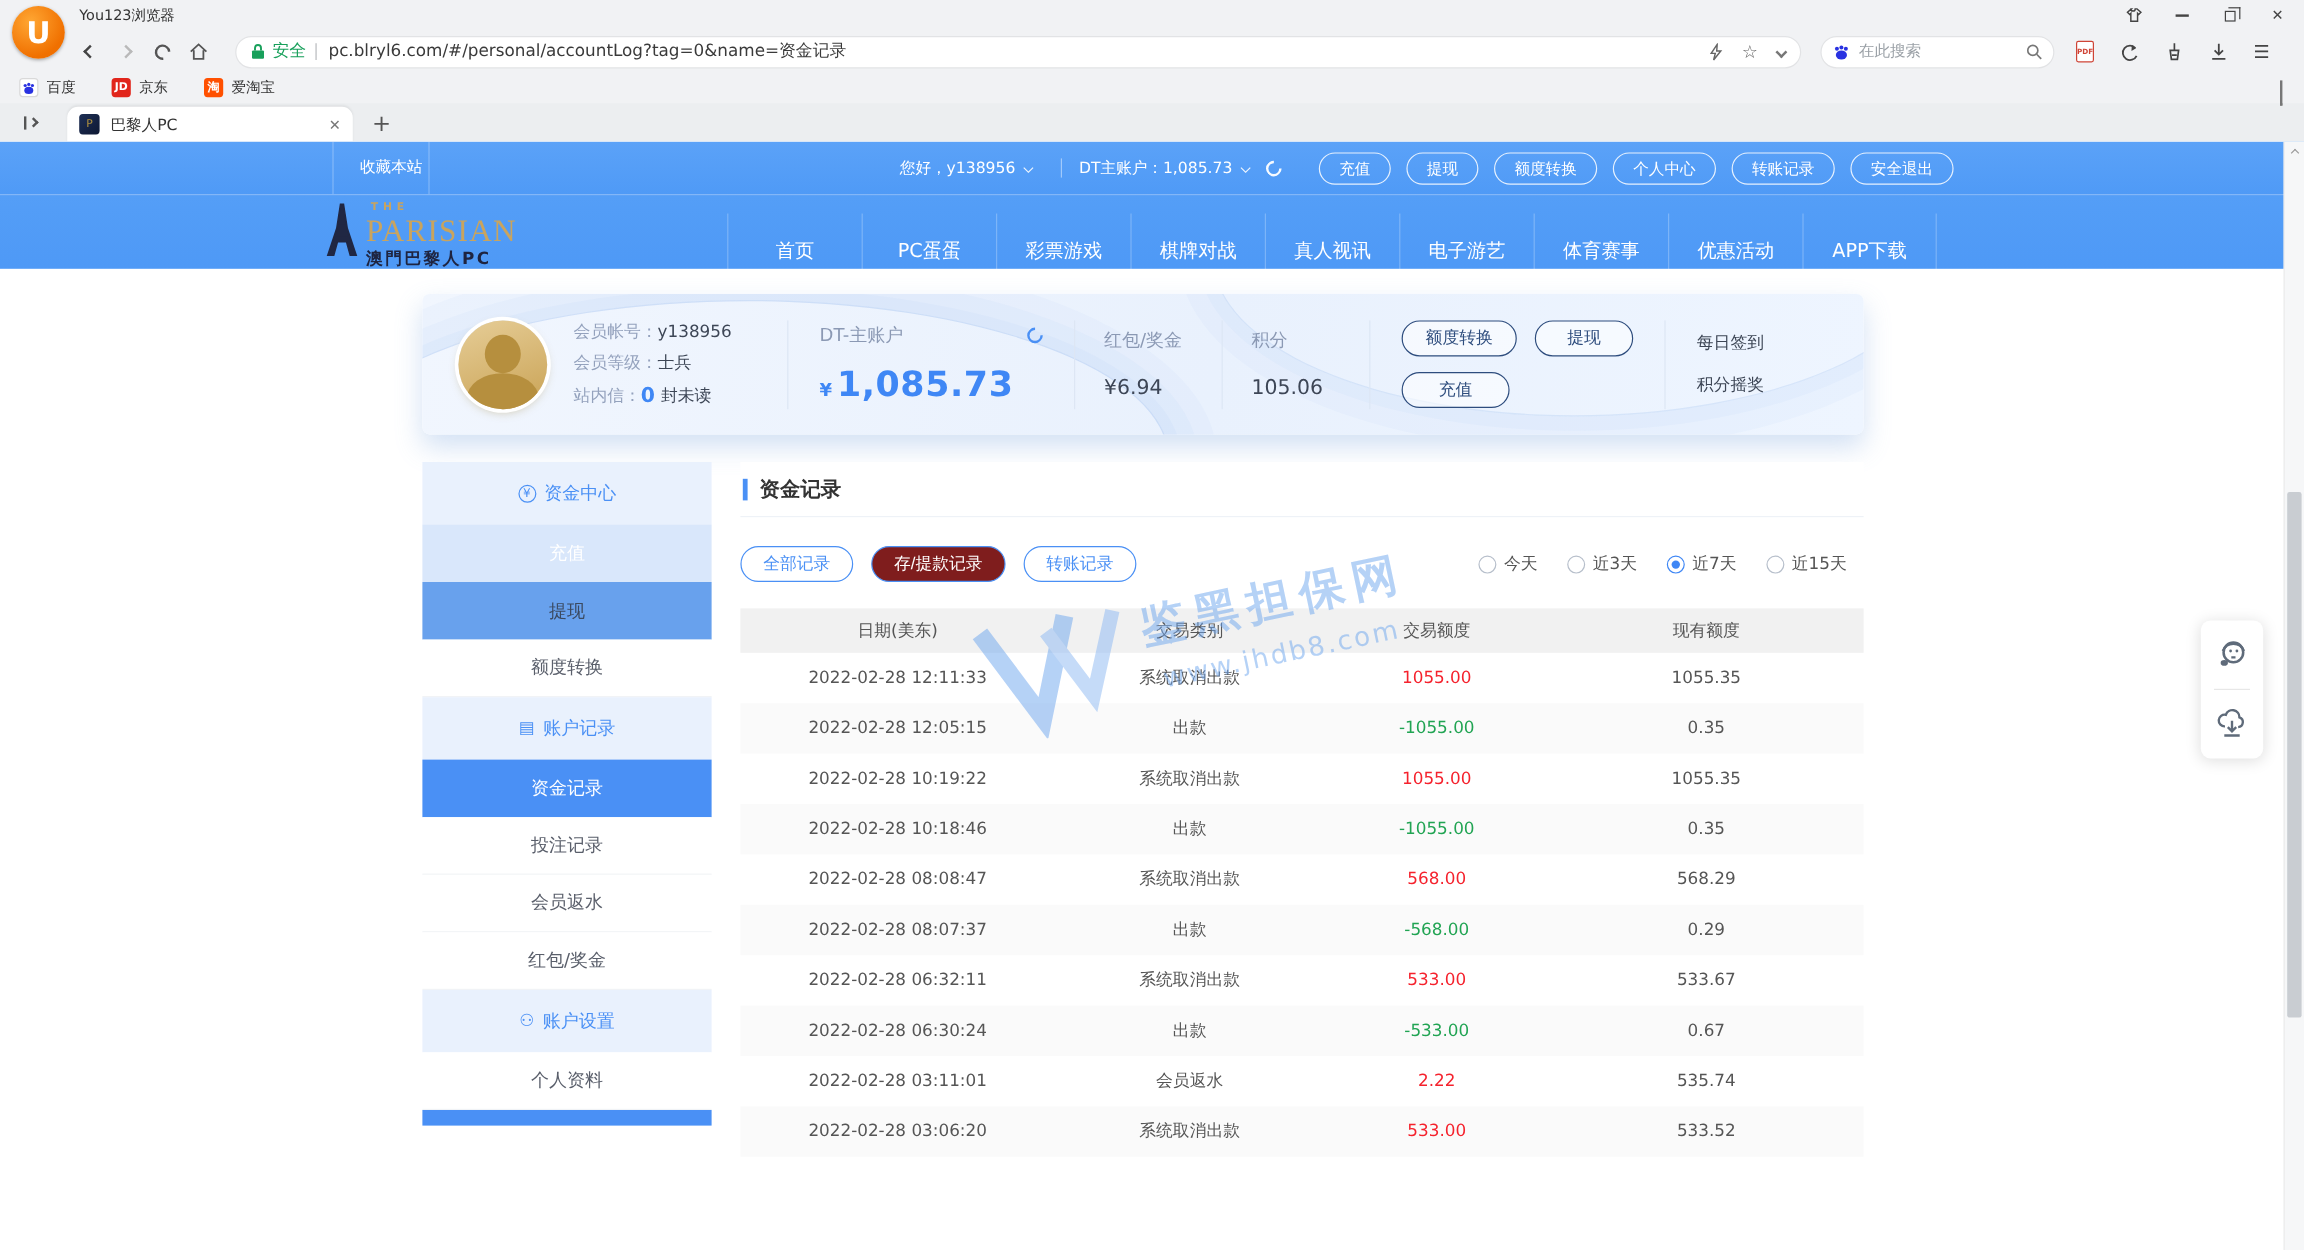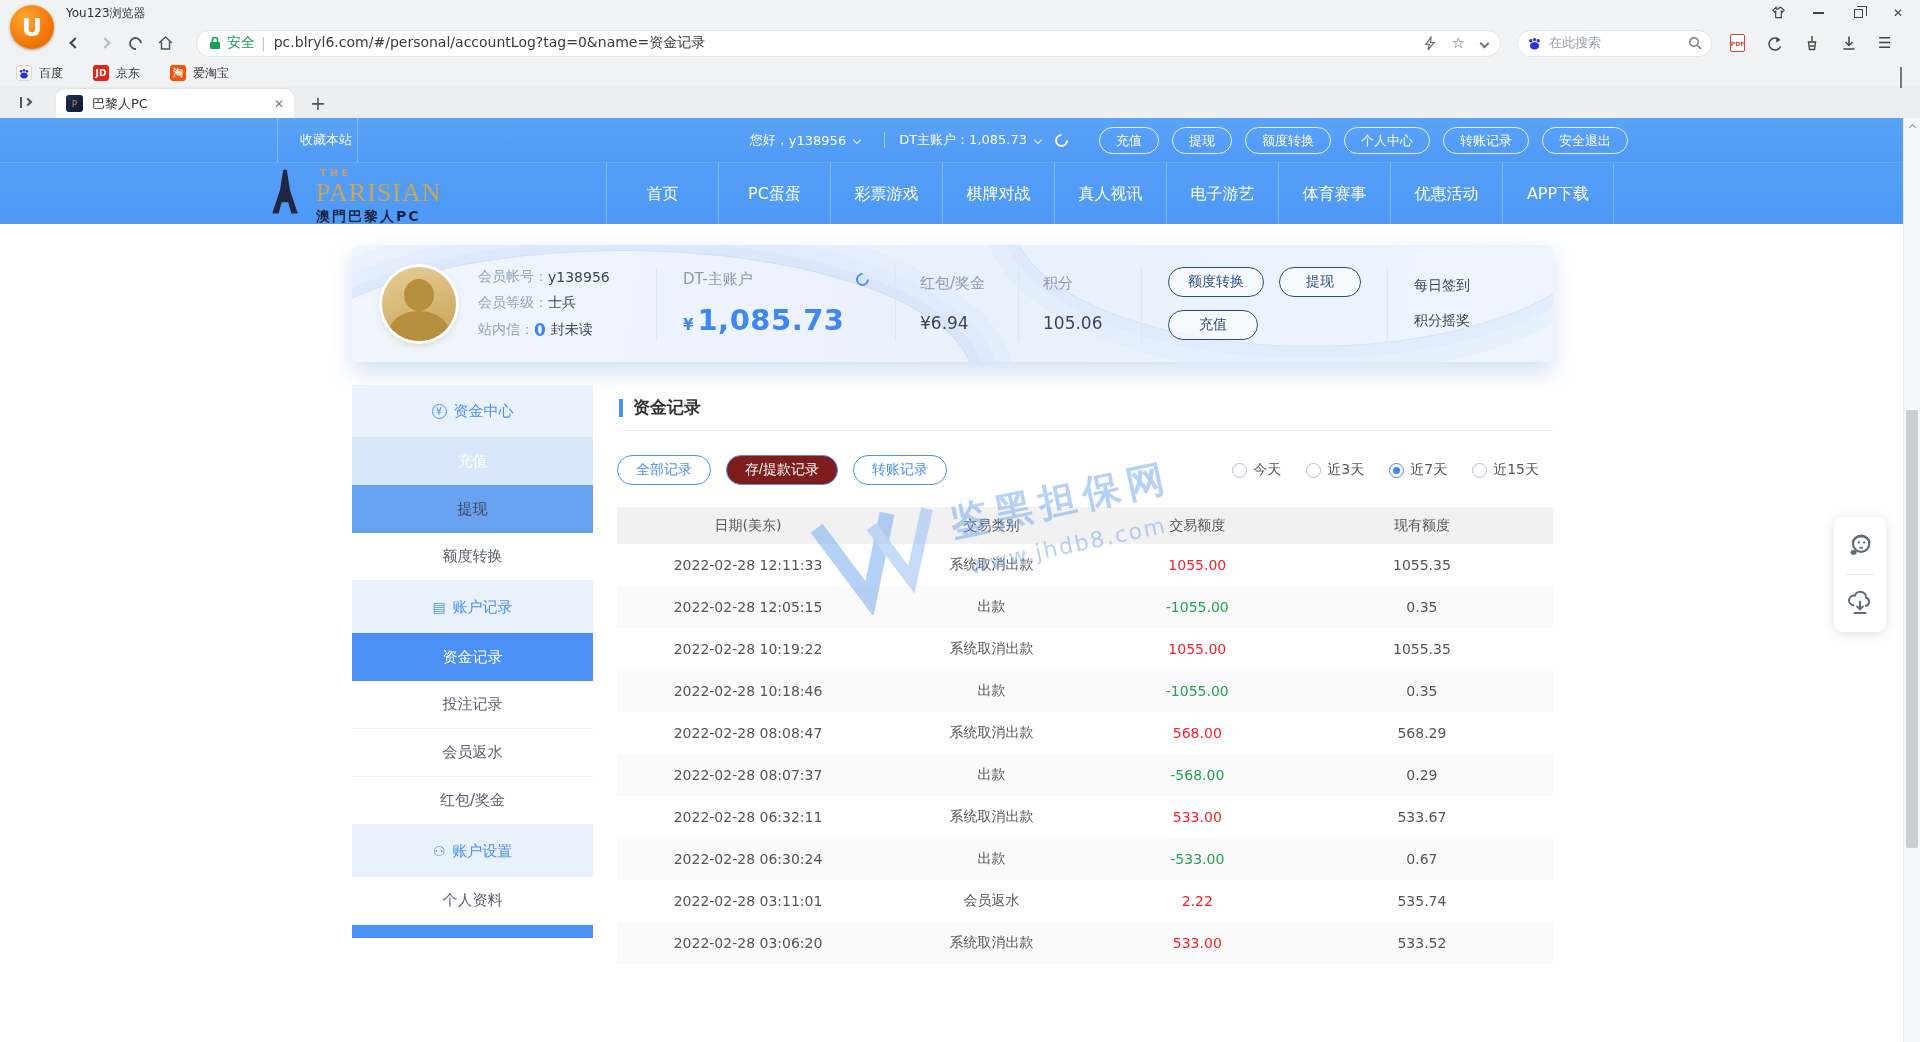--- a/index.html
+++ b/index.html
@@ -72,26 +72,26 @@
   .chev-w{width:6px;height:6px;border-left:1.6px solid rgba(255,255,255,.9);border-bottom:1.6px solid rgba(255,255,255,.9);
     transform:rotate(-45deg);margin:0 10px 0 8px;}
   .tsep{width:1px;height:16px;background:rgba(255,255,255,.45);margin:0 14px;}
   .refresh{width:13px;height:13px;border:2px solid rgba(255,255,255,.95);border-radius:50%;border-top-color:transparent;
     transform:rotate(45deg);margin:0 18px 0 4px;}
   .refresh.blue{border-color:#4a90f5;border-top-color:transparent;margin:0;}
   .pill{height:27px;line-height:25px;padding:0 16px;border:1px solid rgba(255,255,255,.85);border-radius:14px;
     background:transparent;color:#fff;font-size:13px;margin-left:13px;cursor:pointer;}
 
   .navbar{height:62px;background:linear-gradient(#549ef7,#4e99f6);position:relative;border-top:1px solid rgba(255,255,255,.15);}
-  .logo{position:absolute;left:268px;top:6px;display:flex;align-items:flex-start;gap:14px;}
+  .logo{position:absolute;left:268px;top:6px;display:flex;align-items:flex-start;gap:3px;}
   .logo-text{display:flex;flex-direction:column;line-height:1;}
   .logo-the{font-size:9px;letter-spacing:4px;color:#c9a45e;font-weight:bold;margin-left:4px;}
   .logo-brand{font-family:"Liberation Serif","DejaVu Serif",serif;font-size:26px;color:#c9a45e;letter-spacing:1px;margin-top:2px;}
   .logo-sub{font-size:14px;color:#1e2440;font-weight:bold;letter-spacing:2px;margin-top:3px;}
-  .nav-items{position:absolute;right:306px;top:0;height:62px;display:flex;justify-content:center;}
+  .nav-items{position:absolute;right:306px;top:15px;height:62px;display:flex;justify-content:center;}
   .nav-item{min-width:112px;padding:0 10px;display:flex;align-items:center;justify-content:center;
     font-size:16px;color:#fff;border-left:1px solid rgba(255,255,255,.25);cursor:pointer;}
   .nav-item:last-child{border-right:1px solid rgba(255,255,255,.25);}
 
   
   .hero{position:absolute;left:352px;top:127px;width:1201px;height:117px;border-radius:6px;overflow:hidden;
     background:linear-gradient(100deg,#f1f6fe 0%,#e9f1fd 55%,#eef5ff 100%);
     box-shadow:0 10px 22px rgba(110,155,220,.30);display:flex;align-items:center;}
   .hero::before{content:"";position:absolute;left:-80px;bottom:-150px;width:700px;height:260px;border-radius:50%;
     border:1px solid rgba(110,160,230,.25);box-shadow:0 0 0 10px rgba(140,180,240,.07),0 0 0 24px rgba(140,180,240,.06),0 0 0 40px rgba(140,180,240,.05);}

